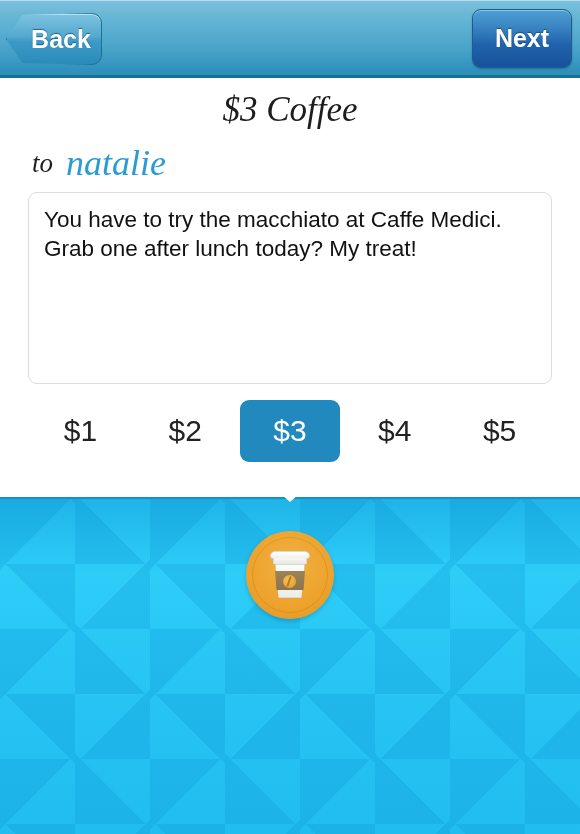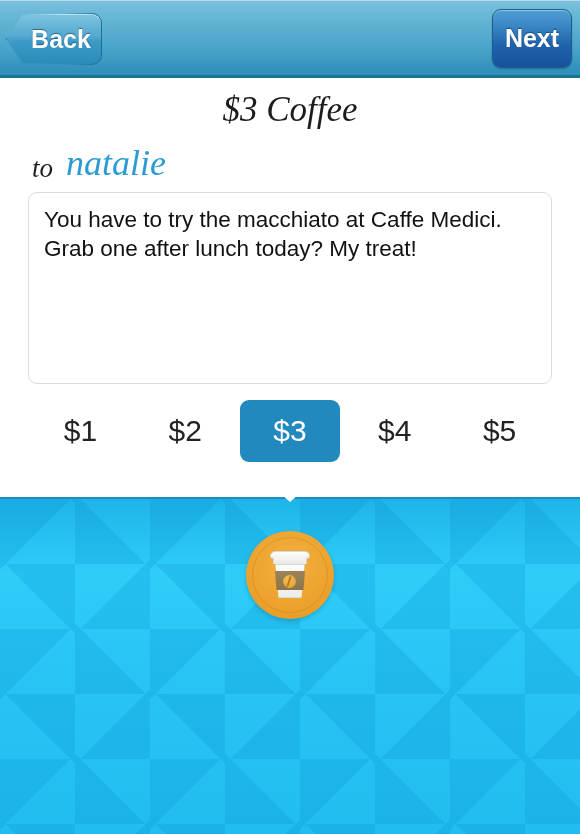--- a/index.html
+++ b/index.html
@@ -75,21 +75,21 @@
     letter-spacing: 0px;
     text-shadow: 0 -1px 1px rgba(0,40,70,0.55);
     pointer-events: none;
   }
   .back-label { padding-left: 14px; }
 
   .next-btn {
     position: absolute;
     right: 8px;
     top: 9px;
-    width: 80px;
+    width: 100px;
     height: 59px;
     padding: 0;
     border: 1px solid #1b5d8c;
     border-radius: 9px;
     background: linear-gradient(to bottom, #4f9fd4 0%, #3b86c4 28%, #1f62ab 62%, #17529c 100%);
     box-shadow: inset 0 1px 0 rgba(255,255,255,0.40), 0 1px 2px rgba(0,0,0,0.25);
     cursor: pointer;
   }
 
   
@@ -112,21 +112,21 @@
     font-style: italic;
     font-size: 35px;
     color: #1c1c1c;
   }
 
   .recipient-row {
     position: absolute;
     left: 32px;
     top: 64px;
     display: flex;
-    align-items: flex-end;
+    align-items: center;
     font-family: "Liberation Serif", serif;
     font-style: italic;
   }
   .recipient-to {
     font-size: 27px;
     color: #1f1f1f;
     margin-right: 13px;
   }
   .recipient-name {
     font-size: 36px;

